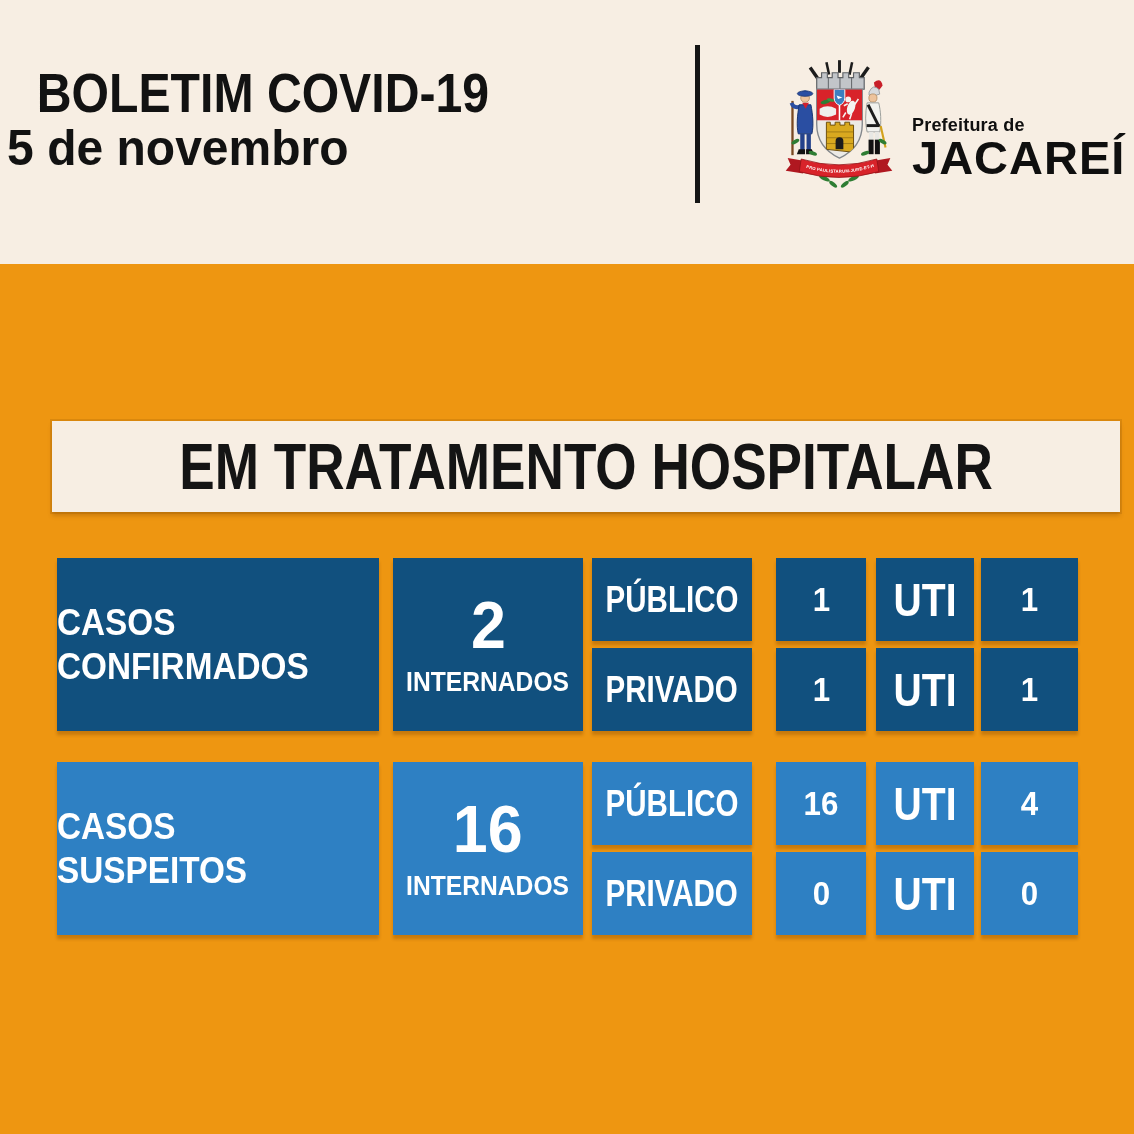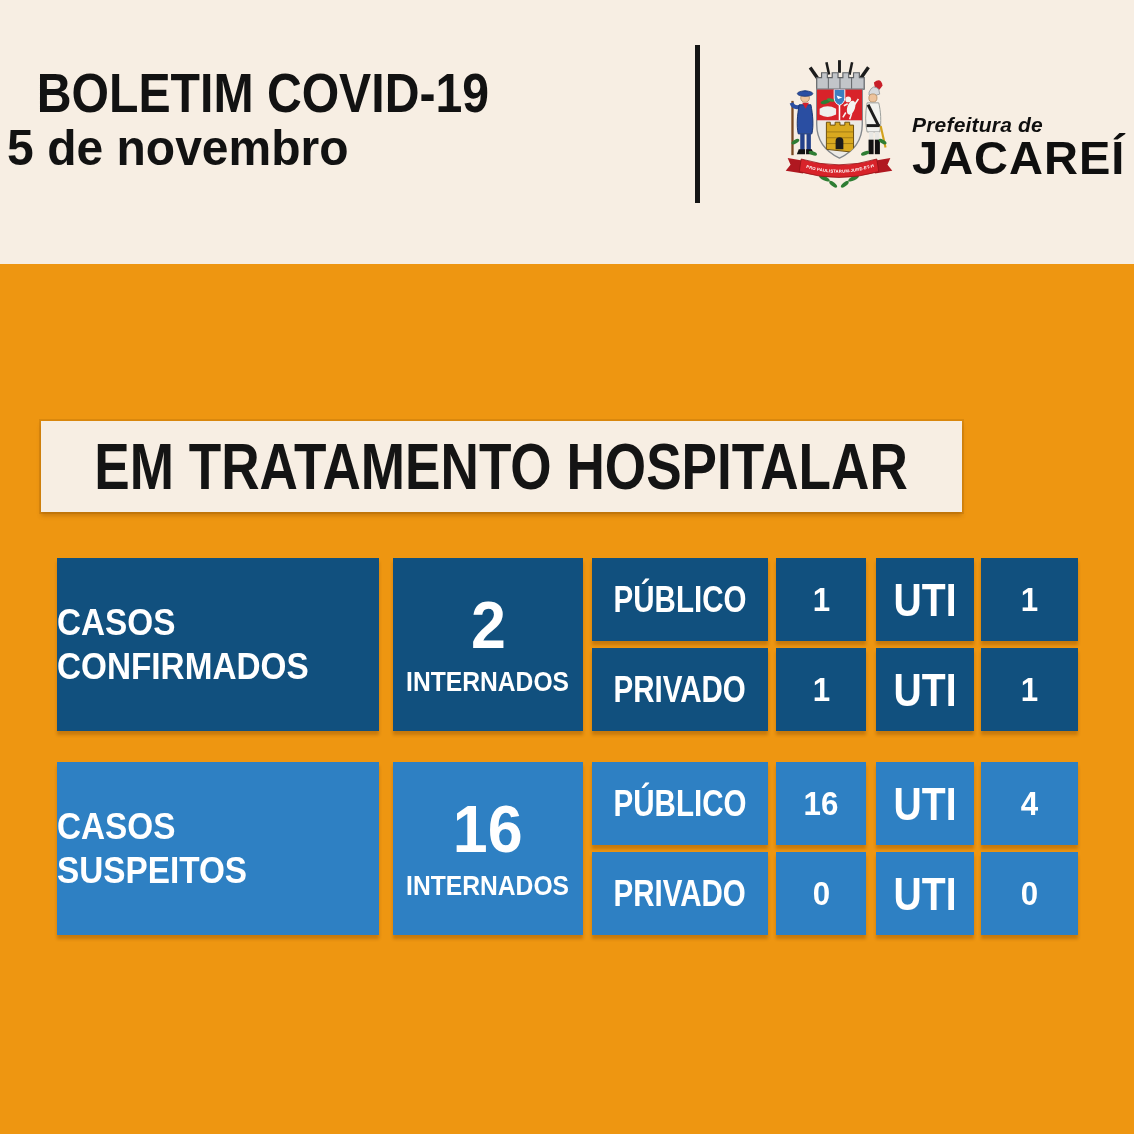--- a/index.html
+++ b/index.html
@@ -20,39 +20,39 @@
   }
   .title-block{position:absolute;left:0;top:64px;width:697px;color:var(--text-dark);}
   .main-title{font-size:56px;font-weight:bold;line-height:58px;white-space:nowrap;}
   .sub-title{font-size:50px;font-weight:bold;line-height:48px;margin-top:2px;white-space:nowrap;}
   .cond{display:inline-block;transform:scaleX(0.86);transform-origin:center;}
   .cond-sub{display:inline-block;transform:scaleX(0.96);transform-origin:center;}
   .divider{position:absolute;left:695px;top:45px;width:5px;height:158px;background:#151515;}
   .brand{position:absolute;left:776px;top:56px;display:flex;align-items:flex-start;}
   .crest{display:block;}
   .brand-text{margin-left:10px;padding-top:54px;color:#0f0f0f;}
-  .brand-top{font-size:21px;font-weight:bold;line-height:30px;letter-spacing:0.2px;font-style:italic;}
+  .brand-top{font-size:18px;font-weight:bold;line-height:30px;letter-spacing:0.2px;}
   .brand-name{font-size:47px;font-weight:bold;line-height:36px;letter-spacing:1px;}
   
   .banner{
-    position:absolute;left:41px;top:421px;width:921px;height:91px;
+    position:absolute;left:52px;top:421px;width:1068px;height:91px;
     background:var(--cream);display:flex;align-items:center;justify-content:center;
     color:#141414;box-shadow:0 0 0 2px rgba(125,70,0,0.18), 0 4px 4px rgba(110,55,0,0.25);
   }
   .banner-text{font-size:64px;font-weight:bold;white-space:nowrap;display:inline-block;transform:scaleX(0.83);transform-origin:center;}
   
   .card{
     position:absolute;display:flex;flex-direction:column;align-items:center;justify-content:center;
     color:var(--white);box-shadow:0 4px 3px rgba(110,55,0,0.30);
   }
   .dark{background:var(--dark-blue);}
   .light{background:var(--light-blue);}
   .cat{left:57px;width:322px;}
   .total{left:393px;width:190px;}
-  .lbl{left:592px;width:176px;}
+  .lbl{left:592px;width:160px;}
   .val1{left:776px;width:90px;}
   .uti{left:876px;width:98px;}
   .val2{left:981px;width:97px;}
   .y-r1{top:558px;height:173px;}
   .y-r1a{top:558px;height:83px;}
   .y-r1b{top:648px;height:83px;}
   .y-r2{top:762px;height:173px;}
   .y-r2a{top:762px;height:83px;}
   .y-r2b{top:852px;height:83px;}
   .cat-text{width:100%;text-align:left;font-size:37px;font-weight:bold;line-height:1.17;}

